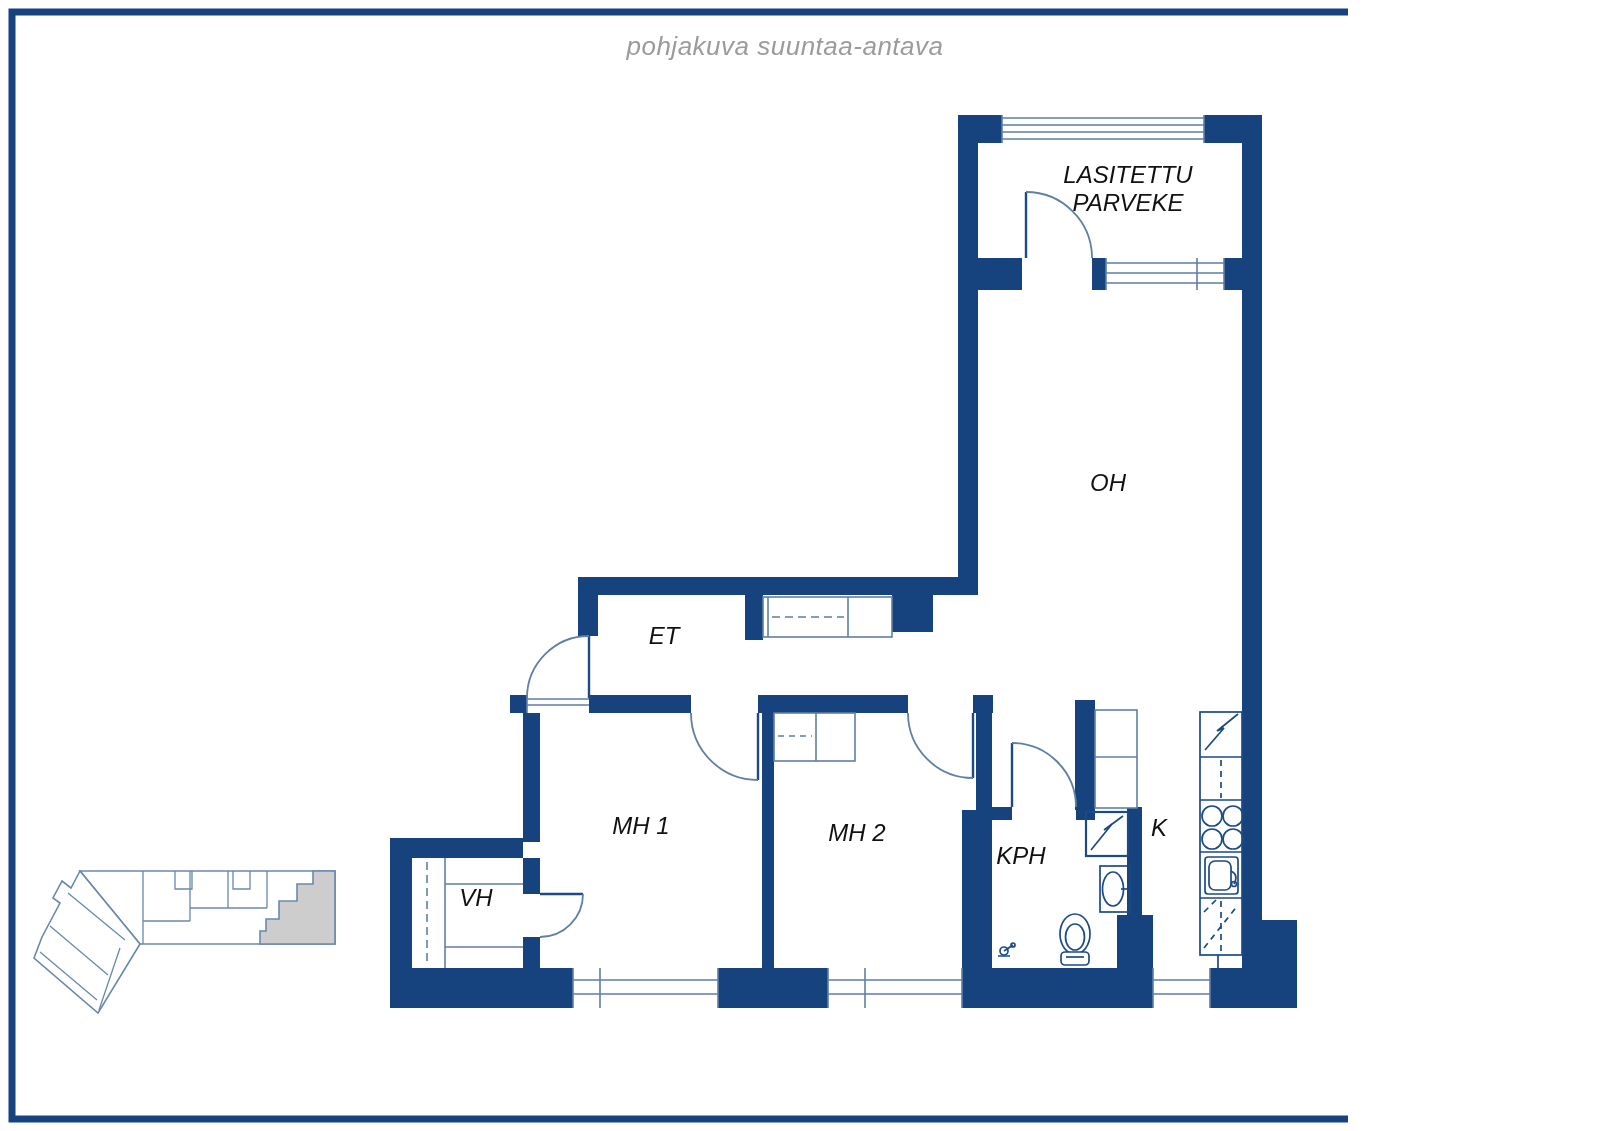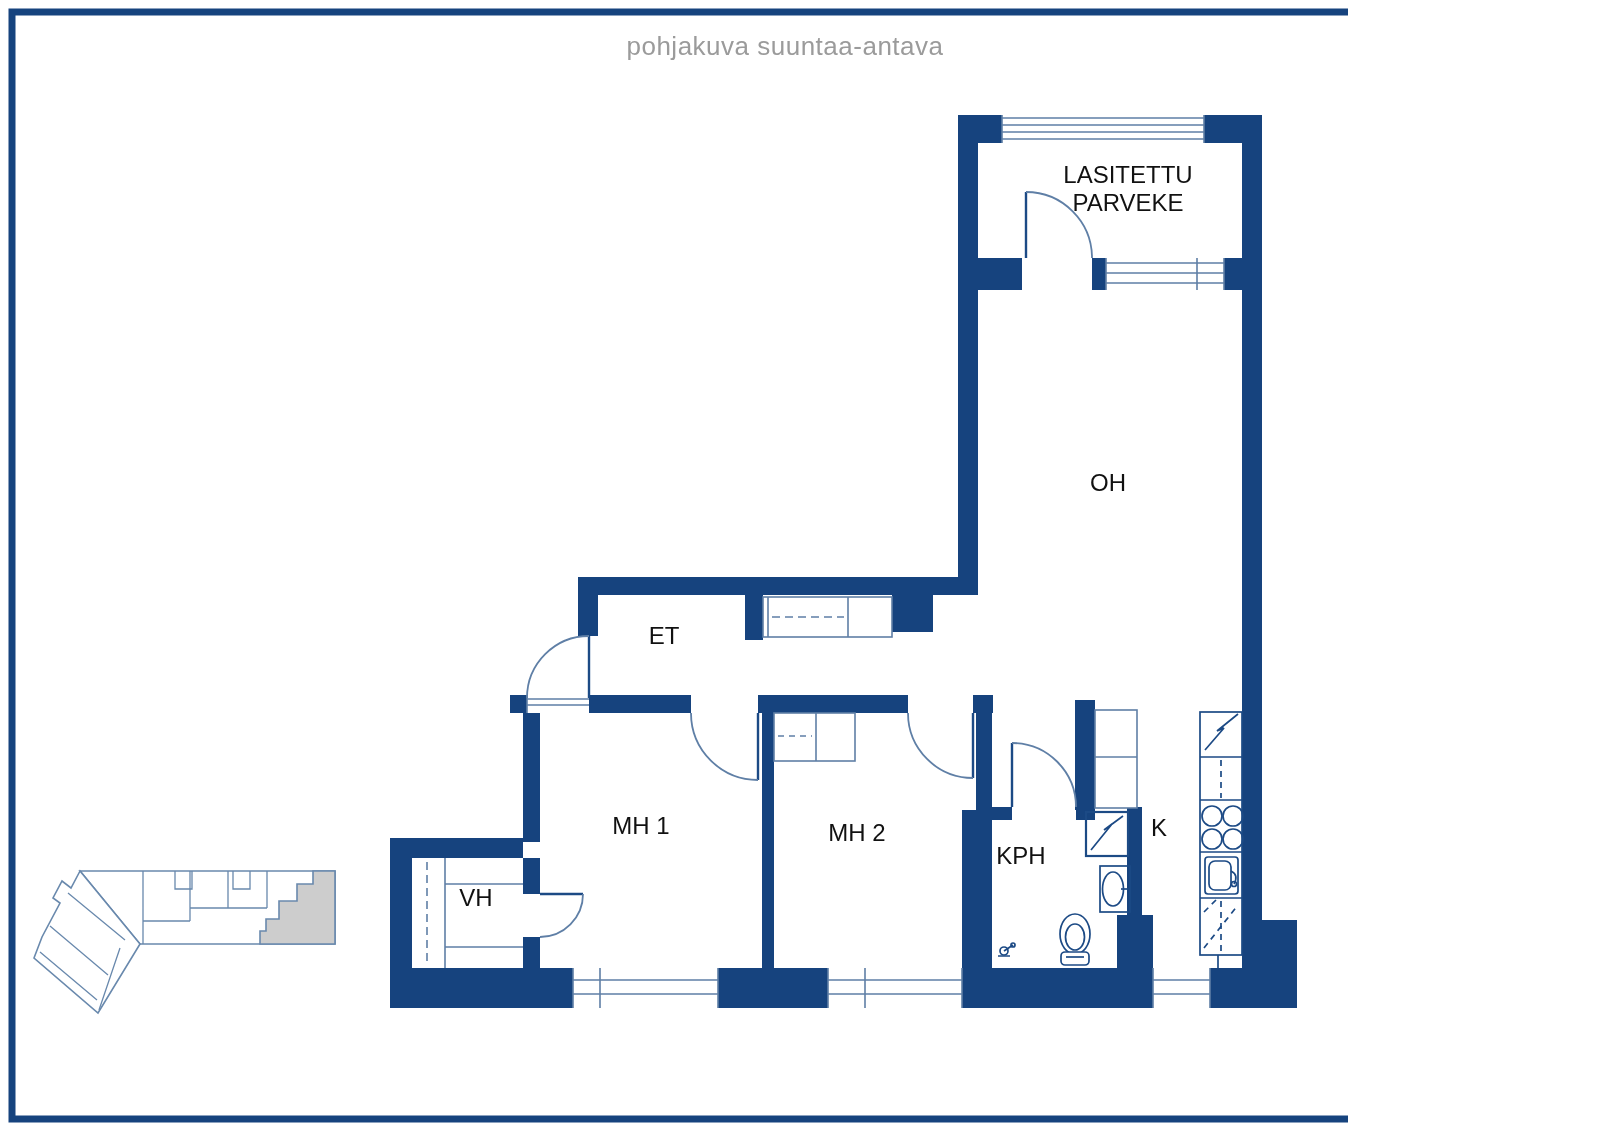--- a/index.html
+++ b/index.html
@@ -1,16 +1,16 @@
 <!DOCTYPE html>
 <html style="--background: #FFFFFF; --wall: #16437E; --line: #5F7FA6; --fixture: #1C4A85; --label-text: #111111; --title-text: #9B9B9B; --keyplan-line: #6989AD; --keyplan-highlight: #CDCDCD;"><head>
 <meta charset="utf-8">
 <style>
   html,body{margin:0;padding:0;background:#fff;}
-  .page{position:relative;width:1348px;height:1131px;background:var(--background,#fff);overflow:hidden;}
+  .page{position:relative;width:1348px;height:1131px;background:var(--background,#fff);overflow:hidden;font-style:italic;}
   svg{display:block;}
   .wall{fill:var(--wall,#16437E);}
   .whitefill{fill:#ffffff;}
   .thinline{stroke:var(--line,#5F7FA6);stroke-width:1.6;fill:none;}
   .arc{stroke:var(--line,#5F7FA6);stroke-width:1.8;fill:none;}
   .leaf{stroke:var(--fixture,#1C4A85);stroke-width:2.4;fill:none;}
   .fix{stroke:var(--fixture,#1C4A85);stroke-width:1.7;fill:none;}
   .fixw{fill:#ffffff;stroke:var(--fixture,#1C4A85);stroke-width:1.7;}
   .cab{fill:#ffffff;stroke:var(--line,#5F7FA6);stroke-width:1.6;}
   .dash{stroke-dasharray:8 5;}

